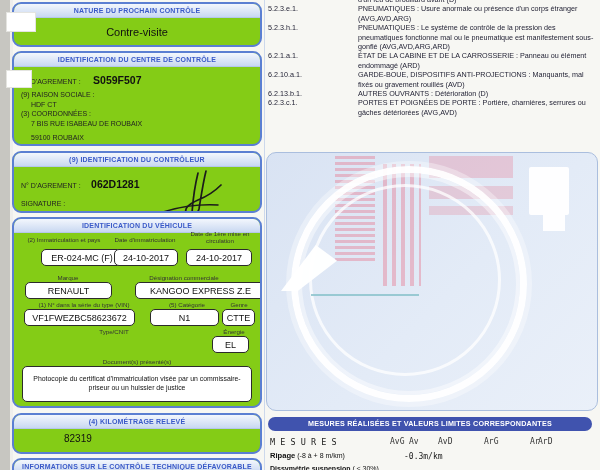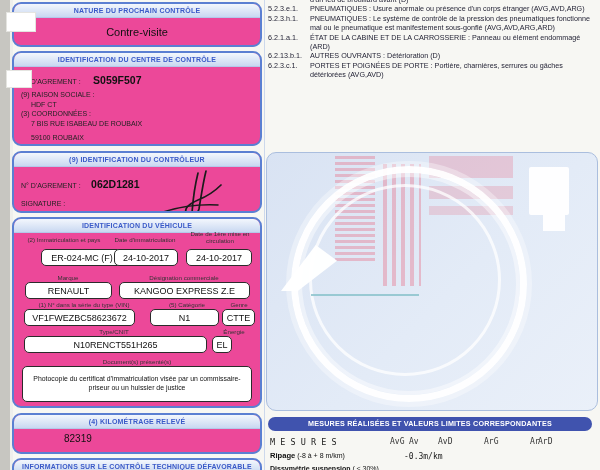--- a/index.html
+++ b/index.html
@@ -7,21 +7,21 @@
     width:600px;height:470px;position:relative;overflow:hidden;
     background:#f7f7f3;
     font-family:"Liberation Sans","DejaVu Sans",sans-serif;
     color:#1c1c28;
     -webkit-font-smoothing:antialiased;
   }
   .scan-edge{position:absolute;left:0;top:0;width:10px;height:470px;background:#c7c6c1;}
   .scan-edge2{position:absolute;left:10px;top:0;width:3px;height:470px;background:#efefec;}
 
   
-  .sec{position:absolute;left:12px;width:250px;background:#ec4899;
+  .sec{position:absolute;left:12px;width:250px;background:#84cc16;
        border:2px solid #5b7fd2;border-radius:9px;overflow:hidden;box-sizing:border-box;}
   .sec-h{height:13px;line-height:13px;text-align:center;
          background:linear-gradient(#f3f7fd,#c9d8f1);
          color:#3a5ac8;font-weight:bold;font-size:7px;letter-spacing:.2px;
          border-bottom:1px solid #b5c8ea;white-space:nowrap;}
   .lab7{font-size:7px;line-height:9.5px;color:#222;}
   .ind{padding-left:10px;}
   .bigval{font-size:10.5px;font-weight:bold;color:#111;}
 
   
@@ -29,21 +29,21 @@
         text-align:center;font-size:9px;color:#111;box-sizing:border-box;
         display:flex;align-items:center;justify-content:center;white-space:nowrap;}
   .flab{position:absolute;font-size:6.2px;line-height:6.8px;color:#333;text-align:center;}
 
   .whiteout{position:absolute;background:#fff;z-index:5;}
 
   
   .rcol{position:absolute;left:266px;top:0;width:334px;height:470px;overflow:hidden;}
   .divider{position:absolute;left:264px;top:0;width:1px;height:470px;background:#ccd8ec;}
   .dlist{position:absolute;left:2px;top:-5px;width:330px;}
-  .drow{display:flex;font-size:7.2px;line-height:9.4px;color:#1d1d30;}
+  .drow{display:flex;font-size:7.2px;line-height:9.4px;color:#1d1d30;gap:48px;}
   .dcode{width:42px;flex:none;}
   .dtext{flex:1;padding-right:2px;}
   .kmnote{position:absolute;left:2px;top:127px;width:330px;font-size:7.2px;line-height:9.6px;color:#1d1d30;}
 
   
   .panel{position:absolute;left:0;top:152px;width:332px;height:259px;box-sizing:border-box;
          background:linear-gradient(135deg,#d9e3f3 0%,#e3ebf7 55%,#eaf0f9 100%);
          border:1px solid #aabede;border-radius:10px;overflow:hidden;}
   .wring{position:absolute;left:24px;top:13px;width:222px;height:222px;border-radius:50%;
          border:7px solid rgba(255,255,255,.95);
@@ -133,35 +133,34 @@
   <div class="flab" style="left:172px;width:68px;top:12px;">Date de 1ère mise en circulation</div>
 
   <div class="fbox" style="left:12px;top:30px;width:82px;height:17px;margin-left:15px;">ER-024-MC (F)</div>
   <div class="fbox" style="left:100px;top:30px;width:64px;height:17px;">24-10-2017</div>
   <div class="fbox" style="left:172px;top:30px;width:66px;height:17px;">24-10-2017</div>
 
   <div class="flab" style="left:0;width:108px;top:56px;">Marque</div>
   <div class="flab" style="left:104px;width:132px;top:56px;">Désignation commerciale</div>
 
   <div class="fbox" style="left:11px;top:63px;width:87px;height:17px;">RENAULT</div>
-  <div class="fbox" style="left:105px;top:63px;width:131px;height:17px;">KANGOO EXPRESS Z.E</div>
+  <div class="fbox" style="left:121px;top:63px;width:131px;height:17px;">KANGOO EXPRESS Z.E</div>
 
   <div class="flab" style="left:0;width:140px;top:83px;">(1) N° dans la série du type (VIN)</div>
   <div class="flab" style="left:136px;width:74px;top:83px;">(5) Catégorie internationale</div>
   <div class="flab" style="left:208px;width:34px;top:83px;">Genre</div>
 
   <div class="fbox" style="left:10px;top:90px;width:111px;height:17px;">VF1FWEZBC58623672</div>
   <div class="fbox" style="left:136px;top:90px;width:69px;height:17px;">N1</div>
   <div class="fbox" style="left:208px;top:90px;width:33px;height:17px;">CTTE</div>
 
   <div class="flab" style="left:0;width:200px;top:110px;">Type/CNIT</div>
   <div class="flab" style="left:198px;width:44px;top:110px;">Énergie</div>
 
-  <div class="fbox" style="left:10px;top:117px;width:183px;height:17px;">N10RENCT551H265</div>
-  <div class="fbox" style="left:198px;top:117px;width:20px;height:17px;">EL</div>
+  <div class="fbox" style="left:198px;top:117px;width:37px;height:17px;">EL</div>
 
   <div class="flab" style="left:0;width:246px;top:140px;">Document(s) présenté(s)</div>
   <div class="fbox" style="left:8px;top:147px;width:230px;height:36px;font-size:6.9px;white-space:normal;padding:1px 3px;line-height:8.6px;">Photocopie du certificat d'immatriculation visée par un commissaire-priseur ou un huissier de justice</div>
 </div>
 
 <div class="sec" style="top:413px;height:41px;">
   <div class="sec-h">(4) KILOMÉTRAGE RELEVÉ</div>
   <div style="margin:4px 0 0 50px;font-size:10px;color:#111;">82319</div>
 </div>
 
@@ -182,20 +181,24 @@
       <span class="dcode">5.2.3.e.1.</span>
       <span class="dtext">PNEUMATIQUES : Usure anormale ou présence d'un corps étranger (AVG,AVD,ARG)</span>
     </div>
     <div class="drow">
       <span class="dcode">5.2.3.h.1.</span>
       <span class="dtext">PNEUMATIQUES : Le système de contrôle de la pression des pneumatiques fonctionne mal ou le pneumatique est manifestement sous-gonflé (AVG,AVD,ARG,ARD)</span>
     </div>
     <div class="drow">
       <span class="dcode">6.2.1.a.1.</span>
       <span class="dtext">ÉTAT DE LA CABINE ET DE LA CARROSSERIE : Panneau ou élément endommagé (ARD)</span>
+    </div>
+    <div class="drow">
+      <span class="dcode">6.2.10.a.1.</span>
+      <span class="dtext">GARDE-BOUE, DISPOSITIFS ANTI-PROJECTIONS : Manquants, mal fixés ou gravement rouillés (AVD)</span>
     </div>
     <div class="drow">
       <span class="dcode">6.2.13.b.1.</span>
       <span class="dtext">AUTRES OUVRANTS : Détérioration (D)</span>
     </div>
     <div class="drow">
       <span class="dcode">6.2.3.c.1.</span>
       <span class="dtext">PORTES ET POIGNÉES DE PORTE : Portière, charnières, serrures ou gâches détériorées (AVG,AVD)</span>
     </div>
   </div>

